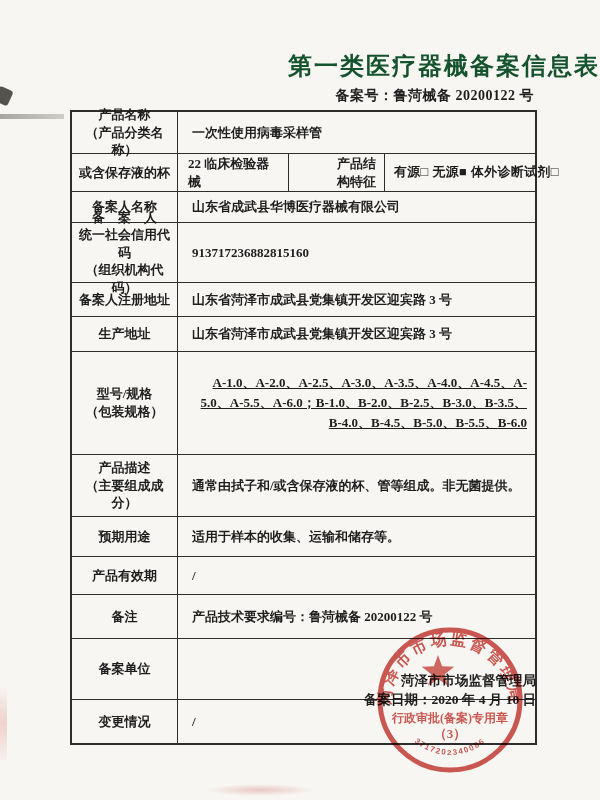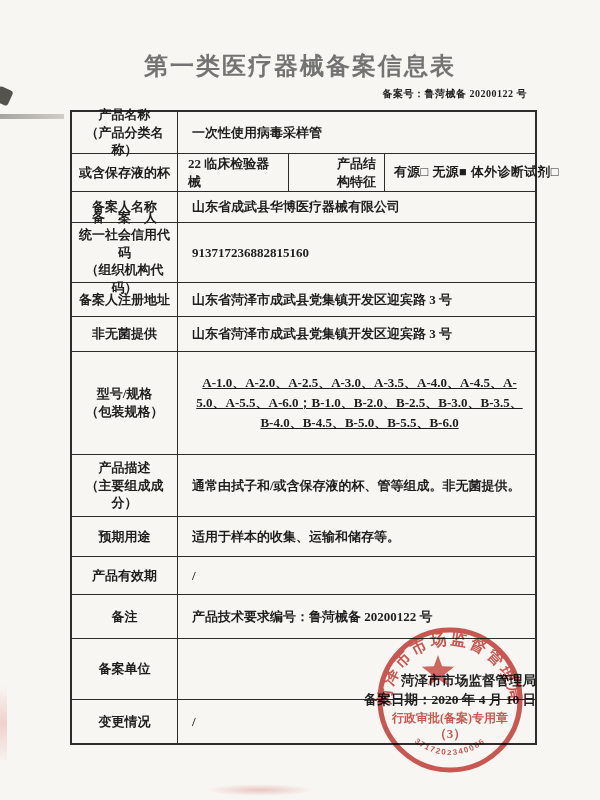--- a/index.html
+++ b/index.html
@@ -6,28 +6,28 @@
   body{
     width:600px;height:800px;
     background:#f8f6f2;
     position:relative;
     overflow:hidden;
     font-family:"Liberation Serif", serif;
     color:#1e1e1e;
   }
   .page-title{
     position:absolute;top:50px;left:0;width:600px;
-    text-align:center;
+    text-align:right;
     font-family:"Liberation Sans", sans-serif;
     font-size:24px;font-weight:bold;letter-spacing:2px;
-    margin:0;color:#737373;
+    margin:0;color:#14532d;
   }
   .record-no{
-    position:absolute;top:87px;right:73px;
-    font-size:10px;font-weight:600;letter-spacing:.5px;text-align:right;
+    position:absolute;top:87px;right:66px;
+    font-size:14px;font-weight:600;letter-spacing:.5px;text-align:right;
   }
   .reg-table{
     position:absolute;left:70px;top:110px;width:467px;height:635px;
     border:2px solid #2e2d2b;
     box-sizing:border-box;
     display:flex;flex-direction:column;
     background:transparent;
   }
   .row{
     display:flex;box-sizing:border-box;
@@ -44,21 +44,21 @@
   .cell:last-child{border-right:none;}
   .label-cell{
     width:106px;flex:0 0 106px;
     justify-content:center;text-align:center;
     white-space:pre-line;
     padding:0 1px;
   }
   .value-cell{
     flex:1 1 auto;
     padding:3px 8px 3px 14px;
-    text-align:center;
+    text-align:right;
   }
   .mid-cell{width:111px;flex:0 0 111px;padding:3px 16px 3px 10px;}
   .sub-label-cell{width:56px;flex:0 0 56px;justify-content:center;text-align:center;white-space:pre-line;margin-left:40px;}
   .options-cell{flex:1 1 auto;padding-left:9px;font-size:12.8px;white-space:nowrap;letter-spacing:.5px;text-align:right;}
   .models{line-height:1.55;font-size:13px;text-decoration:underline;}
   .reg-footer{
     position:absolute;right:64px;top:671px;
     text-align:right;font-size:13.5px;font-weight:600;line-height:19px;
     z-index:2;
   }
@@ -116,21 +116,21 @@
 （组织机构代码）</div>
     <div class="cell value-cell">913717236882815160</div>
   </div>
 
   <div class="row" style="height:34px">
     <div class="cell label-cell">备案人注册地址</div>
     <div class="cell value-cell">山东省菏泽市成武县党集镇开发区迎宾路 3 号</div>
   </div>
 
   <div class="row" style="height:35px">
-    <div class="cell label-cell">非无菌提供</div>
+    <div class="cell label-cell">生产地址</div>
     <div class="cell value-cell">山东省菏泽市成武县党集镇开发区迎宾路 3 号</div>
   </div>
 
   <div class="row" style="height:103px">
     <div class="cell label-cell">型号/规格
 （包装规格）</div>
     <div class="cell value-cell models">A-1.0、A-2.0、A-2.5、A-3.0、A-3.5、A-4.0、A-4.5、A-5.0、A-5.5、A-6.0；B-1.0、B-2.0、B-2.5、B-3.0、B-3.5、B-4.0、B-4.5、B-5.0、B-5.5、B-6.0</div>
   </div>
 
   <div class="row" style="height:62px">

